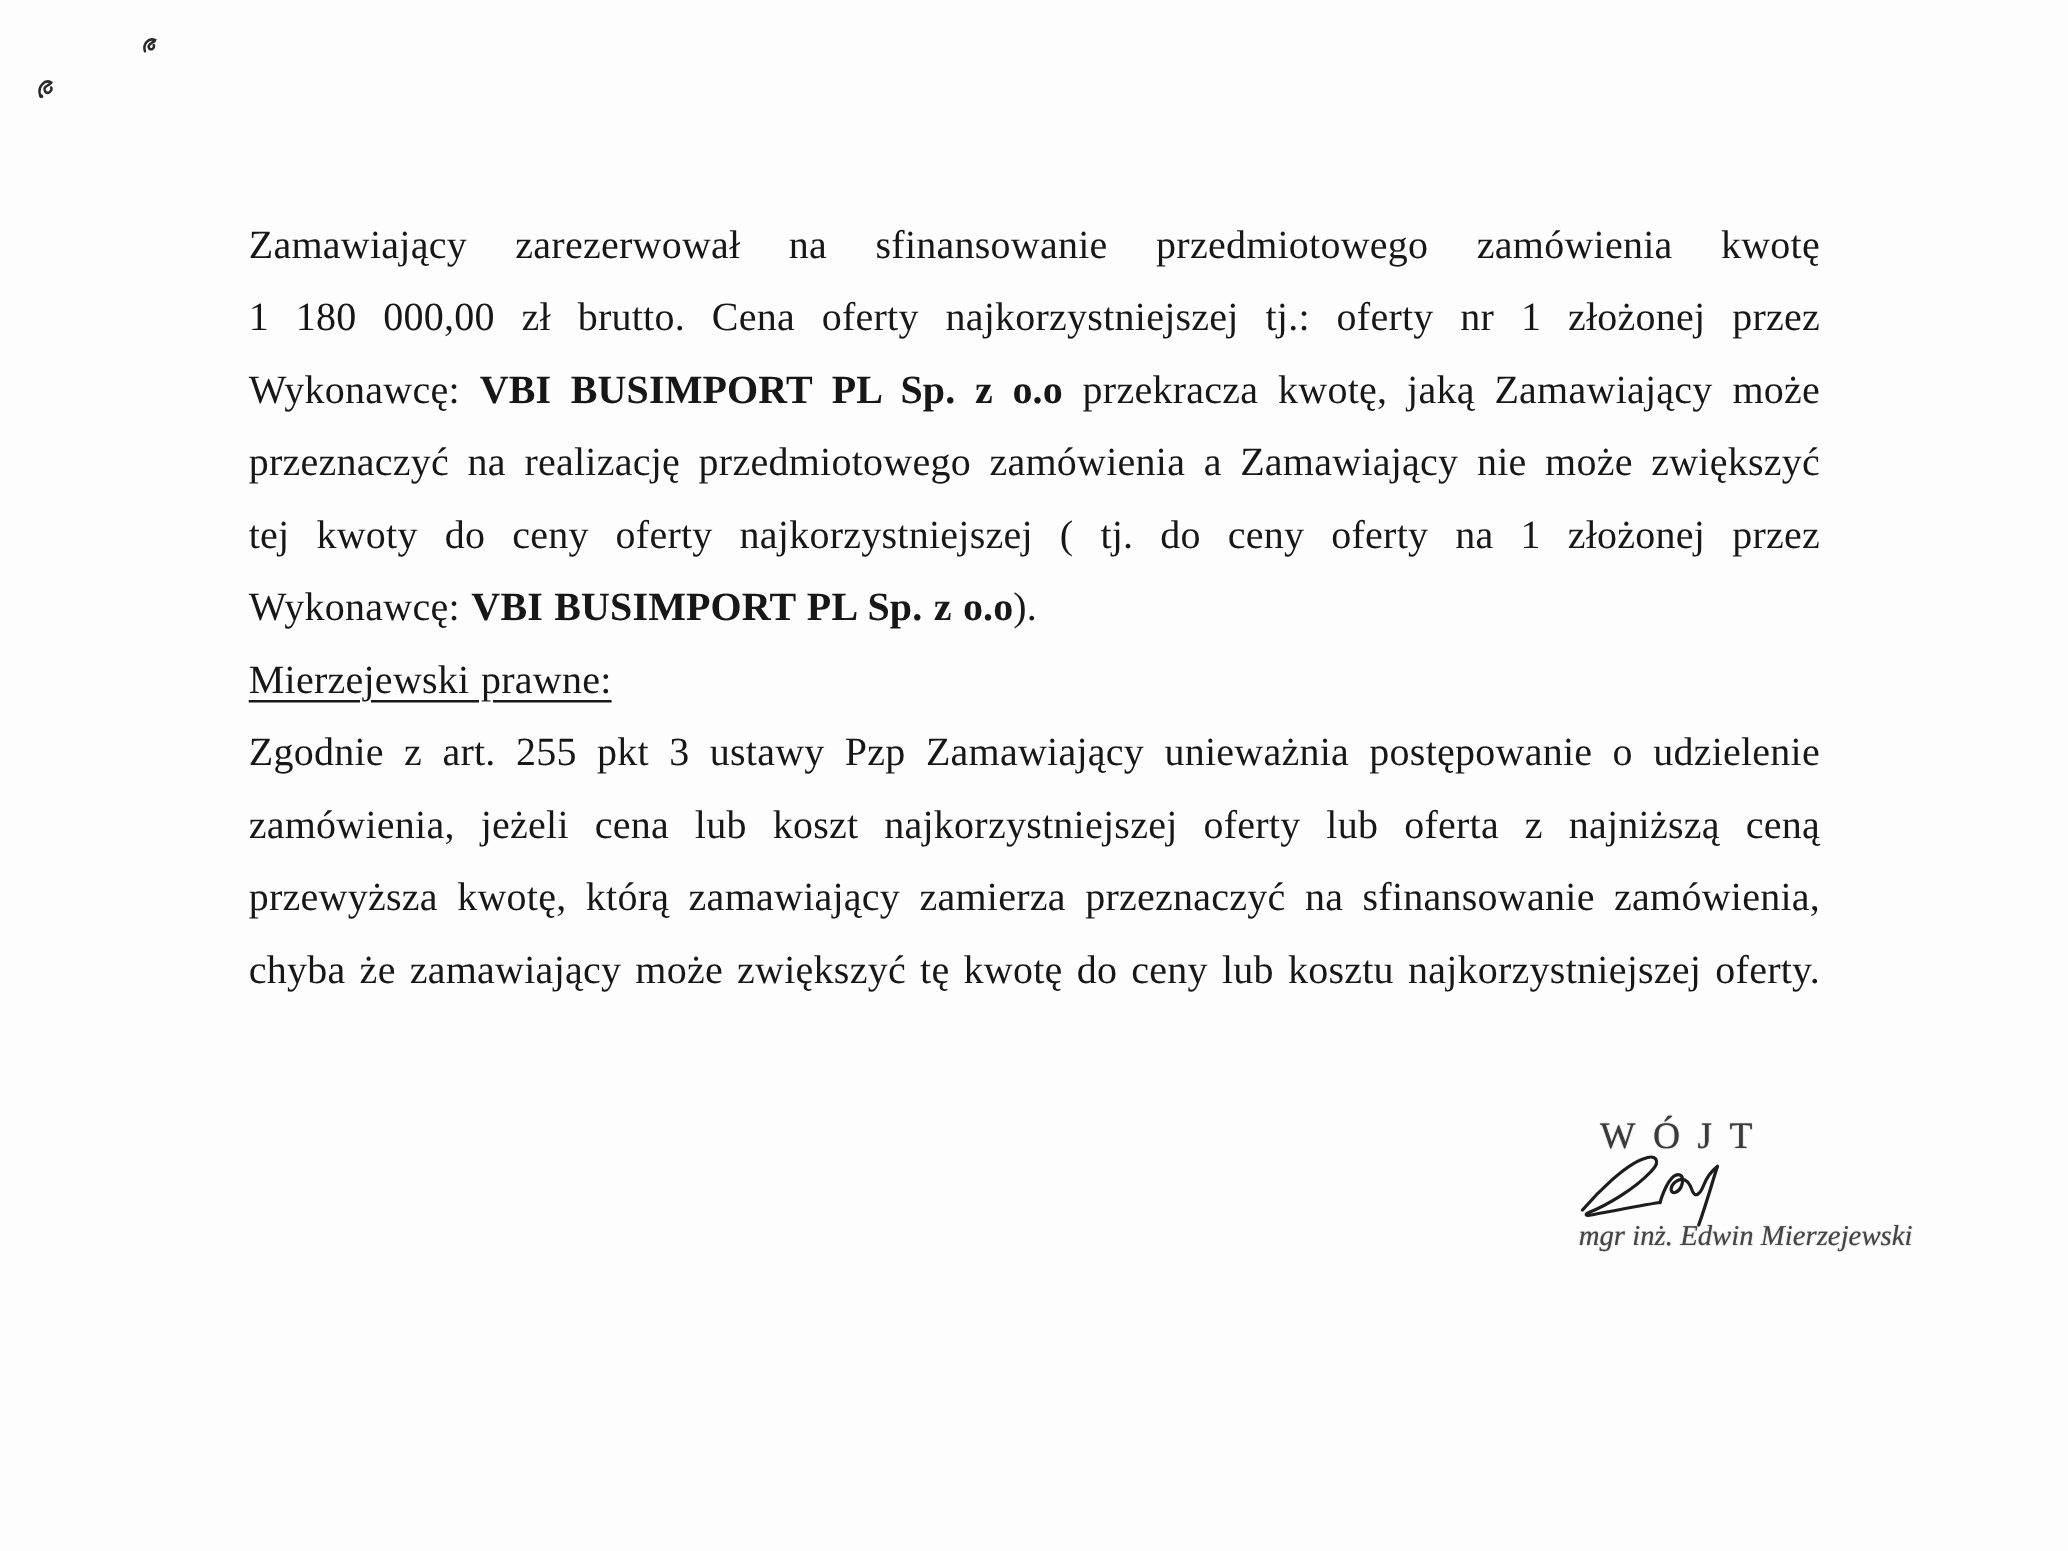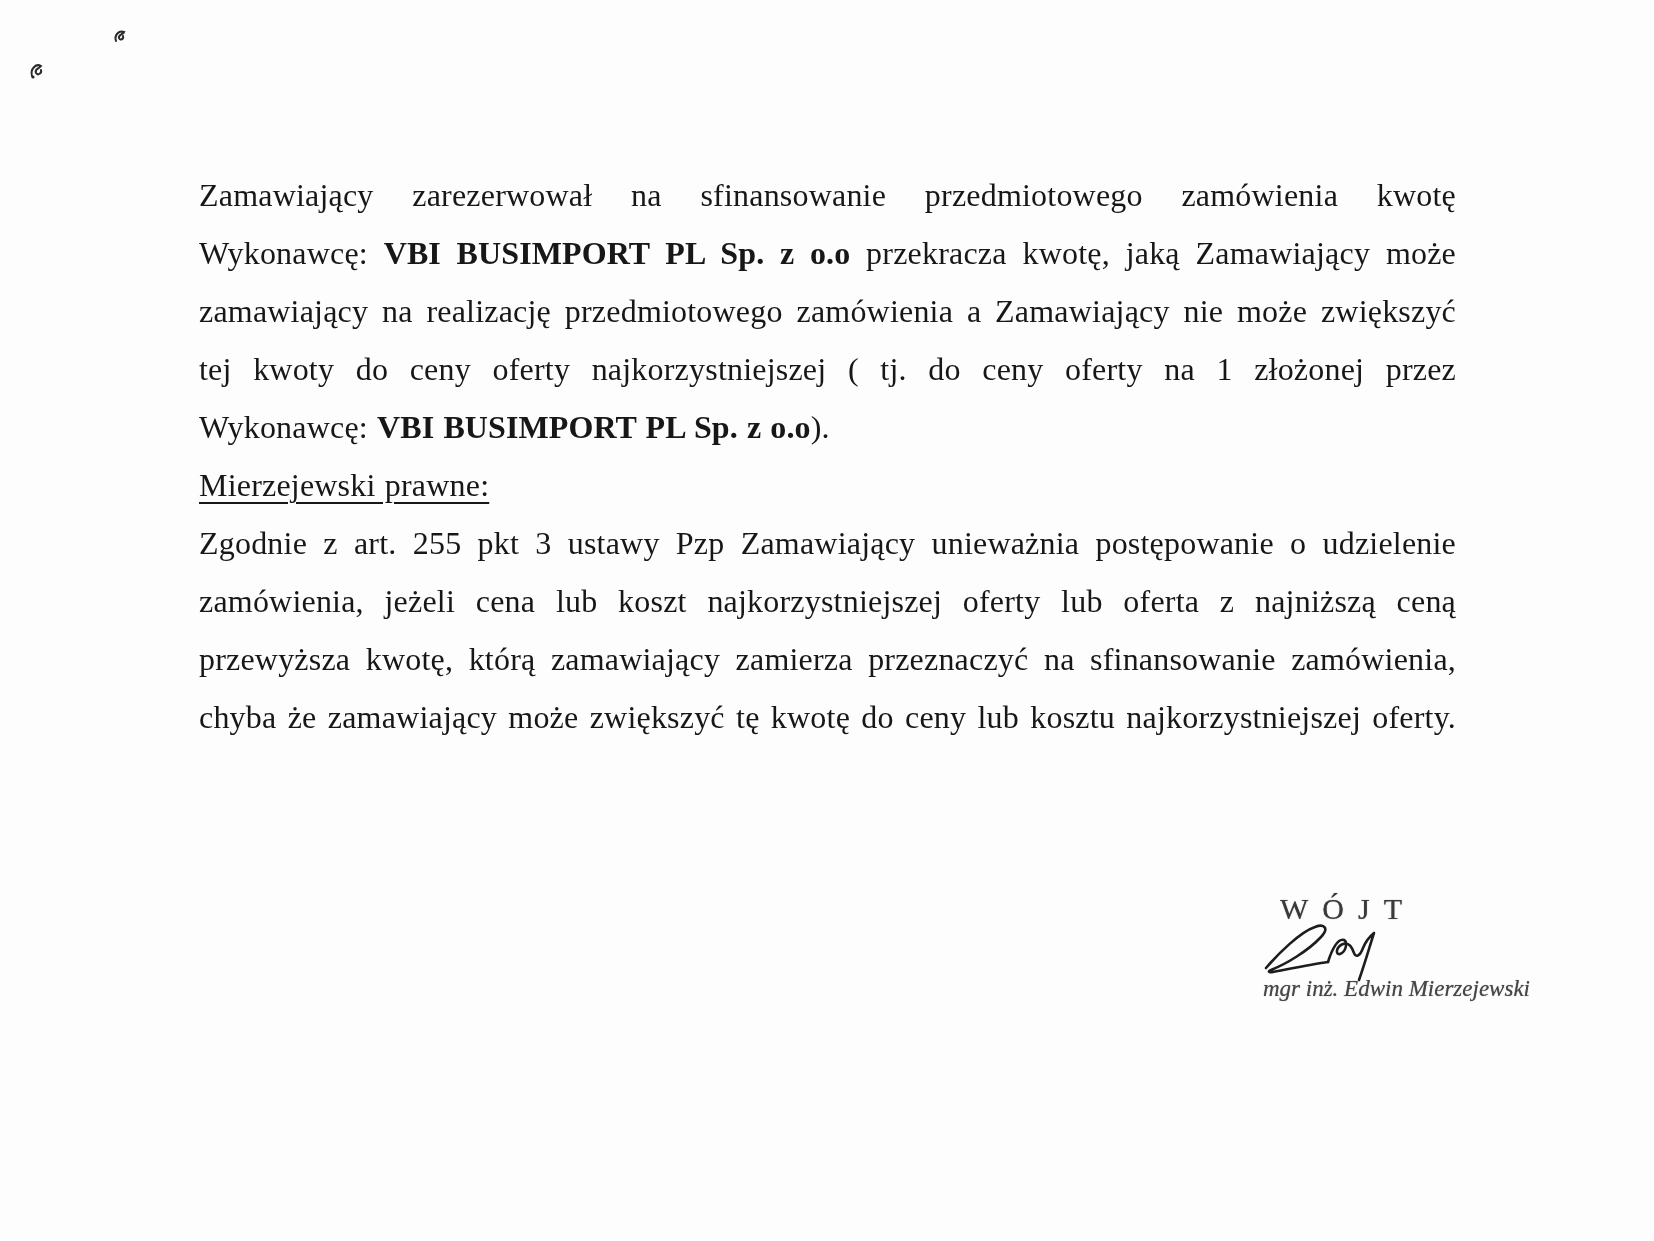--- a/index.html
+++ b/index.html
@@ -115,22 +115,23 @@
   </span>
   <span class="ink-speck" style="left:28px; top:60px;">
     <svg width="18" height="22" viewBox="0 0 18 22">
       <path d="M 4 16 C 2 9 8 3 13 6 C 11 9 6 9 8 13 C 10 16 14 13 13 10" fill="none" stroke="#2a2a2a" stroke-width="2" stroke-linecap="round"></path>
       <circle cx="5" cy="17" r="1.6" fill="#2a2a2a"></circle>
     </svg>
   </span>
 
   <div class="doc-body">
     <div class="row">Zamawiający zarezerwował na sfinansowanie przedmiotowego zamówienia kwotę</div>
+    <div class="row">1 180 000,00 zł brutto. Cena oferty najkorzystniejszej tj.: oferty nr 1 złożonej przez</div>
     <div class="row"><span>Wykonawcę: </span><b>VBI BUSIMPORT PL Sp. z o.o</b><span> przekracza kwotę, jaką Zamawiający może</span></div>
-    <div class="row">zamawiający na realizację przedmiotowego zamówienia a Zamawiający nie może zwiększyć</div>
+    <div class="row">przeznaczyć na realizację przedmiotowego zamówienia a Zamawiający nie może zwiększyć</div>
     <div class="row">tej kwoty do ceny oferty najkorzystniejszej ( tj. do ceny oferty na 1 złożonej przez</div>
     <div class="row row--left"><span>Wykonawcę: </span><b>VBI BUSIMPORT PL Sp. z o.o</b><span>).</span></div>
     <div class="row row--heading">Mierzejewski prawne:</div>
     <div class="row">Zgodnie z art. 255 pkt 3 ustawy Pzp Zamawiający unieważnia postępowanie o udzielenie</div>
     <div class="row">zamówienia, jeżeli cena lub koszt najkorzystniejszej oferty lub oferta z najniższą ceną</div>
     <div class="row">przewyższa kwotę, którą zamawiający zamierza przeznaczyć na sfinansowanie zamówienia,</div>
     <div class="row">chyba że zamawiający może zwiększyć tę kwotę do ceny lub kosztu najkorzystniejszej oferty.</div>
   </div>
 
   <div class="signature-block">

